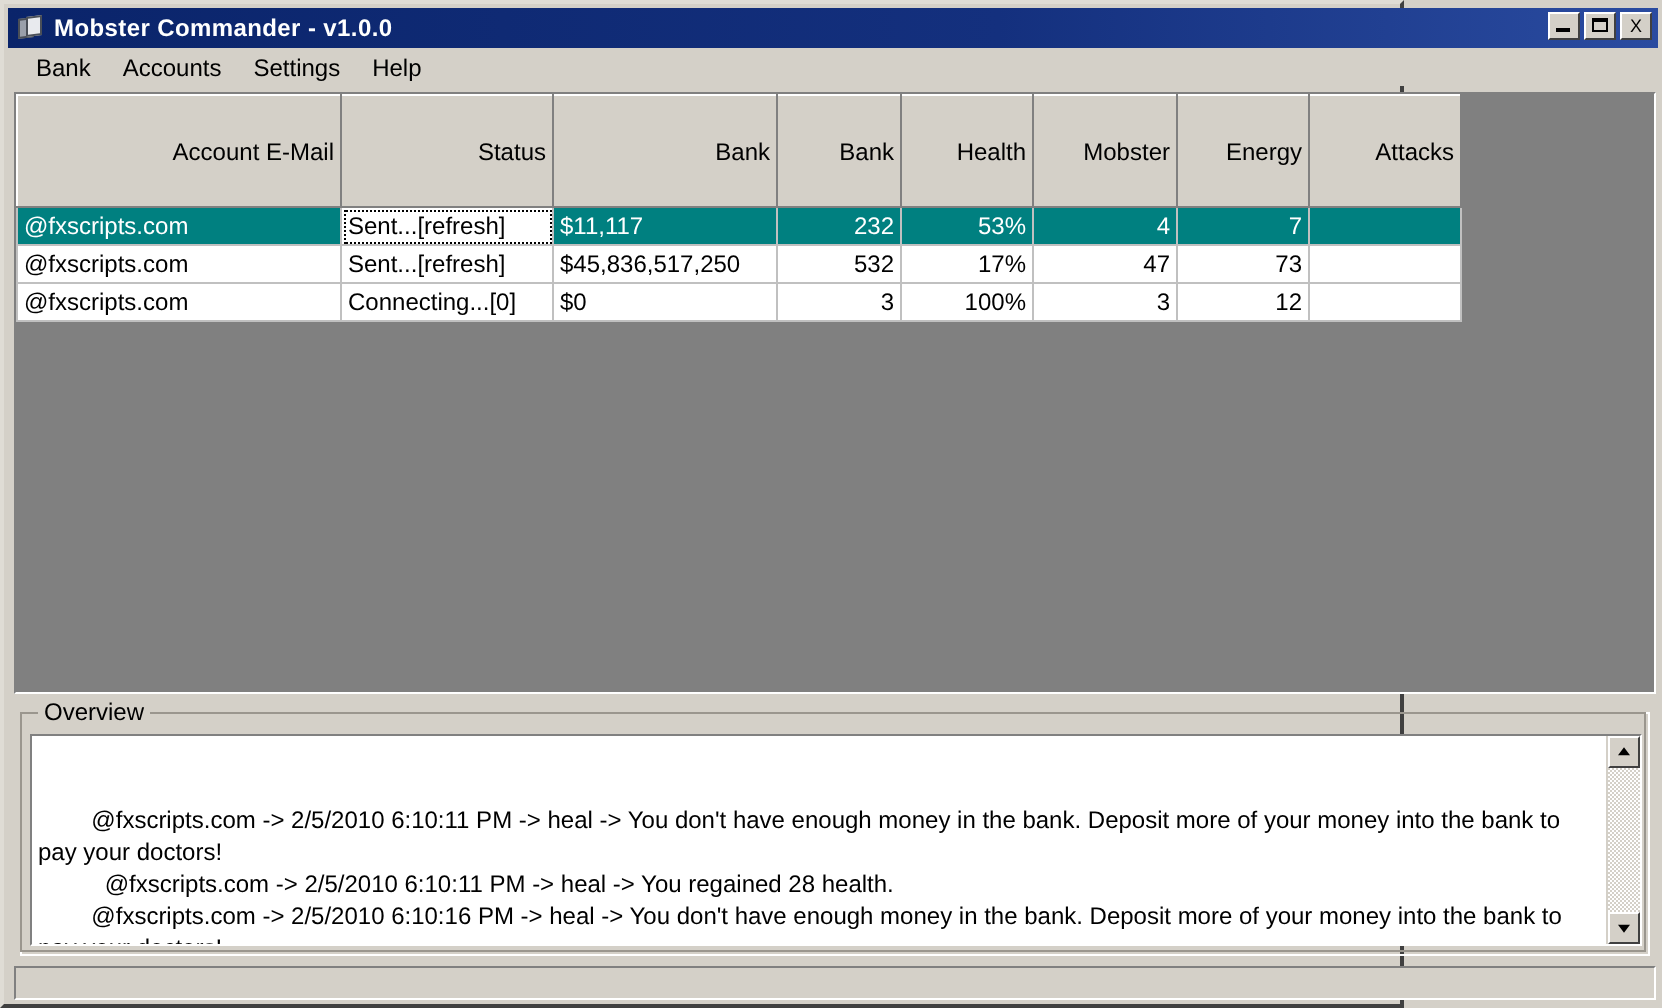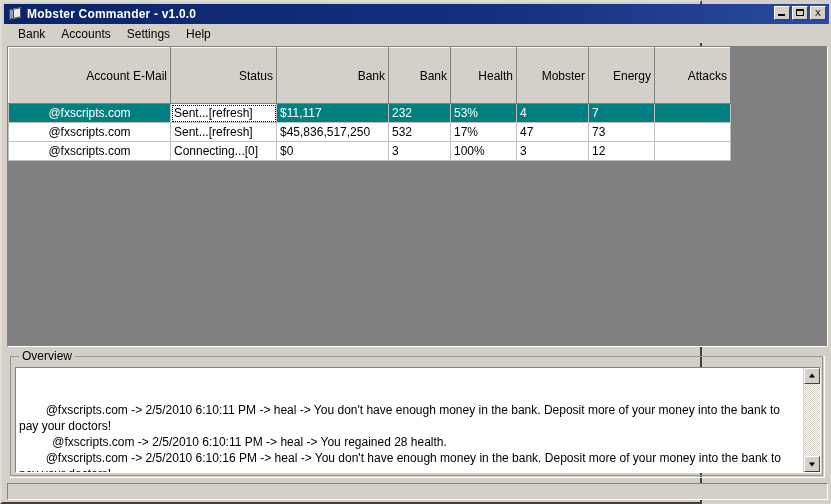--- a/index.html
+++ b/index.html
@@ -75,22 +75,22 @@
   table.grid th.first{border-left:1px solid #ffffff;}
   table.grid td{
     background:#ffffff;
     border-right:1px solid #c0c0c0;
     border-bottom:1px solid #c0c0c0;
     font-size:12px;padding:1px 3px;height:16px;color:#000;
     white-space:nowrap;overflow:hidden;
   }
   table.grid td.first{border-left:1px solid #c0c0c0;}
   table.grid tr.sel td{background:#008080;color:#ffffff;}
-  td.num{margin-left:32px;}
-  td.rt{text-align:center;}
+  td.num{text-align:right;margin-left:32px;}
+  td.rt{text-align:left;}
   td.focus{outline:1px dotted #000;outline-offset:-2px;background:#ffffff !important;color:#000 !important;}
   
   .group{
     position:absolute;left:8px;top:354px;width:815px;height:122px;
     border:1px solid #ffffff;box-sizing:border-box;
   }
   .group::before{
     content:"";position:absolute;left:-1px;top:-1px;right:1px;bottom:1px;
     border:1px solid #9a968e;pointer-events:none;box-sizing:border-box;
   }

